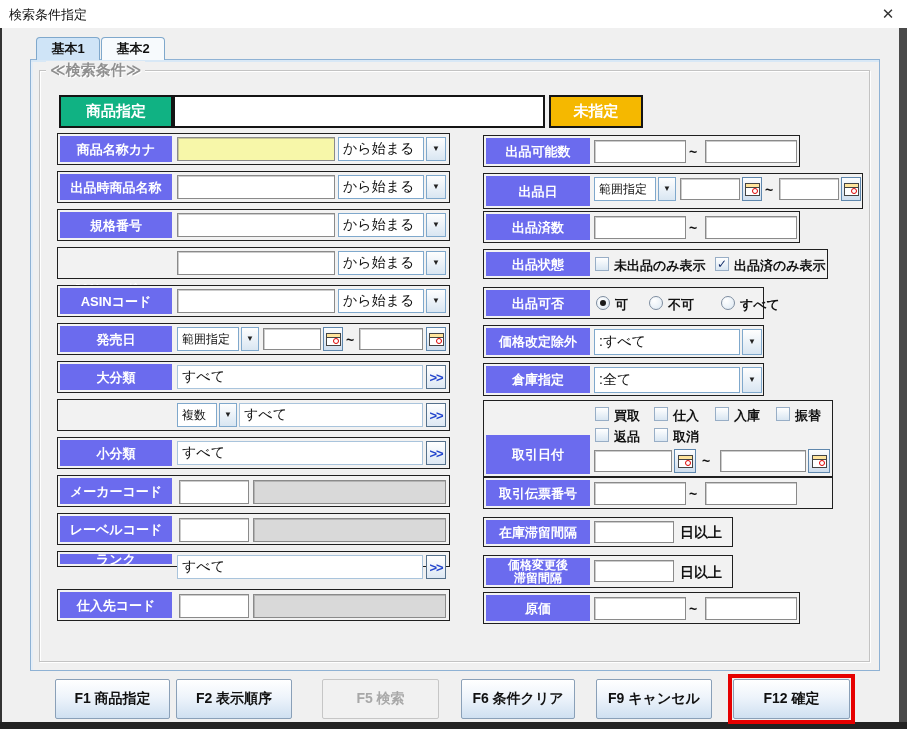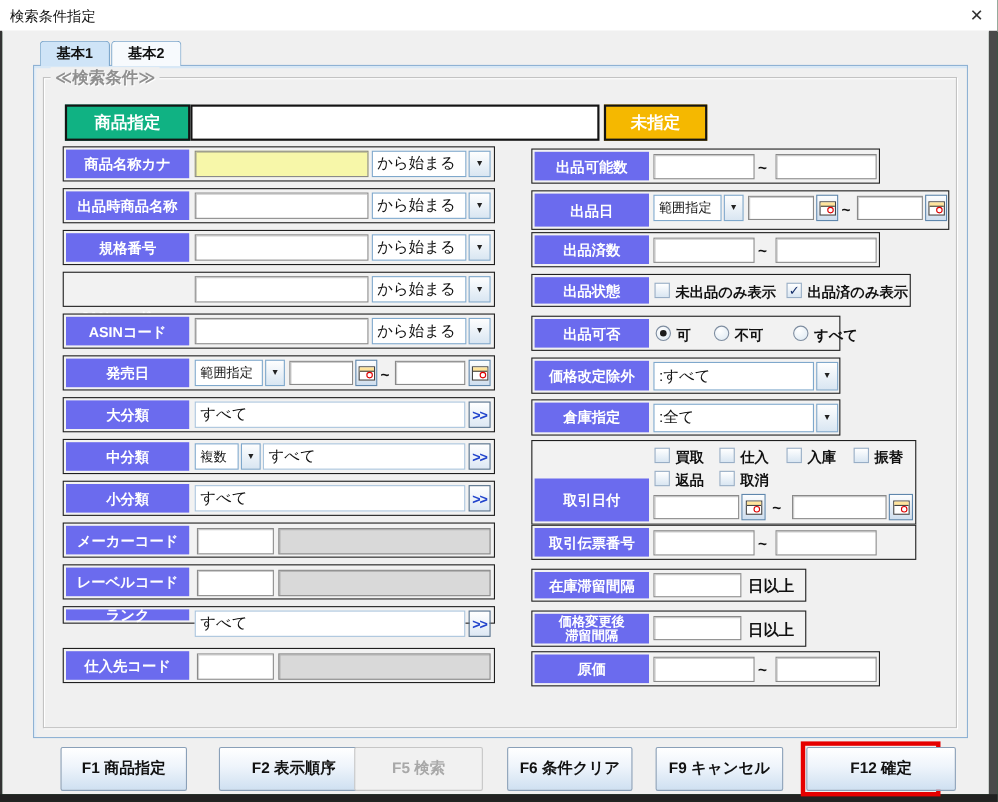--- a/index.html
+++ b/index.html
@@ -1,17 +1,17 @@
 <!DOCTYPE html>
 <html><head>
 <meta charset="utf-8">
 <style>
   html,body{margin:0;padding:0;}
   body{font-family:"Liberation Sans","DejaVu Sans",sans-serif;background:#3a3a3a;}
-  #win{position:relative;width:907px;height:729px;background:#14532d;overflow:hidden;}
+  #win{position:relative;width:907px;height:729px;background:#0369a1;overflow:hidden;}
   .titlebar{position:absolute;left:0;top:0;width:907px;height:28px;background:#ffffff;border-bottom:1px solid #e2e2e2;}
   .titletext{position:absolute;left:9px;top:6px;font-size:13px;color:#111;}
   .closebtn{position:absolute;left:876px;top:3px;width:24px;height:22px;display:flex;align-items:center;justify-content:center;font-size:15px;color:#333;cursor:pointer;}
   .dlgbody{position:absolute;left:2px;top:28px;width:897px;height:694px;background:#f0f0f0;}
   .edge-right{position:absolute;left:899px;top:28px;width:8px;height:701px;background:#4a4a4a;}
   .edge-bottom{position:absolute;left:0px;top:722px;width:907px;height:7px;background:#222;}
   .edge-left{position:absolute;left:0px;top:28px;width:2px;height:694px;background:#333;}
 
   .tab{position:absolute;height:23px;display:flex;align-items:center;justify-content:center;
        font-size:13px;font-weight:bold;color:#111;border:1px solid #7fa8cc;border-bottom:none;
@@ -48,21 +48,21 @@
   .suffix{position:absolute;font-size:14px;font-weight:bold;color:#111;}
   .smallbtn{position:absolute;background:linear-gradient(#ffffff,#d4e2f0);border:1px solid #6c839a;box-sizing:border-box;display:flex;align-items:center;justify-content:center;font-size:13px;font-weight:bold;color:#111;cursor:pointer;}
 
   .prodlabel{position:absolute;left:59px;top:95px;width:114px;height:33px;background:#10b283;border:2px solid #141414;box-sizing:border-box;display:flex;align-items:center;justify-content:center;color:#fff;font-size:15px;font-weight:bold;}
   .prodinput{position:absolute;left:173px;top:95px;width:372px;height:33px;background:#fff;border:2px solid #141414;box-sizing:border-box;font-size:14px;padding:0 4px;outline:none;}
   .unspec{position:absolute;left:549px;top:95px;width:94px;height:33px;background:#f5b800;border:2px solid #141414;box-sizing:border-box;display:flex;align-items:center;justify-content:center;color:#fff;font-size:15px;font-weight:bold;cursor:pointer;}
 
   .fbtn{position:absolute;top:679px;height:40px;background:linear-gradient(#ffffff,#eef4fb 45%,#cfe0f1);border:1px solid #8aa0b8;border-radius:2px;box-sizing:border-box;display:flex;align-items:center;justify-content:center;font-size:14px;font-weight:bold;color:#111;cursor:pointer;}
   .fbtn.disabled{background:#f1f1f1;color:#a8a8a8;border-color:#c6c6c6;cursor:default;}
   .f12wrap{position:absolute;left:728px;top:674px;width:127px;height:50px;border:4px solid #e60000;box-sizing:border-box;z-index:5;}
-  .f12wrap .fbtn{left:1px;top:1px;width:136px;height:40px;position:absolute;}
+  .f12wrap .fbtn{left:1px;top:1px;width:117px;height:40px;position:absolute;}
 </style>
 </head>
 <body>
 
 <div id="win">
   <div class="titlebar">
     <div class="titletext">検索条件指定</div>
     <div class="closebtn">
         <span>✕</span>
       </div>
@@ -148,21 +148,20 @@
       </div>
   </div>
 
   <div class="row" style="left:57px;top:361px;width:393px;height:32px;">
     <div class="lbl" style="width:112px;">大分類</div>
     <div class="flatfield" style="left:119px;top:3px;width:246px;height:24px;">すべて</div>
     <div class="morebtn" style="left:368px;top:3px;width:20px;height:24px;">&gt;&gt;</div>
   </div>
 
   <div class="row" style="left:57px;top:399px;width:393px;height:32px;">
-    <div class="lbl" style="width:112px;">中分類</div>
     <div class="combofield" style="left:119px;top:3px;width:40px;height:24px;font-size:12px;">複数</div>
     <div class="arrowbtn" style="left:161px;top:3px;width:18px;height:24px;">
         <span class="dicon">▼</span>
       </div>
     <div class="flatfield" style="left:181px;top:3px;width:184px;height:24px;">すべて</div>
     <div class="morebtn" style="left:368px;top:3px;width:20px;height:24px;">&gt;&gt;</div>
   </div>
 
   <div class="row" style="left:57px;top:437px;width:393px;height:32px;">
     <div class="lbl" style="width:112px;">小分類</div>
@@ -310,20 +309,20 @@
   </div>
 
   <div class="row" style="left:483px;top:592px;width:317px;height:32px;">
     <div class="lbl" style="width:104px;">原価</div>
     <input class="inp" style="left: 110px; top: 4px; width: 92px; height: 23px;">
     <span class="tilde" style="left:205px;top:8px;">~</span>
     <input class="inp" style="left: 221px; top: 4px; width: 92px; height: 23px;">
   </div>
 
   <div class="fbtn" style="left:55px;width:115px;">F1 商品指定</div>
-  <div class="fbtn" style="left:199px;width:136px;">F2 表示順序</div>
+  <div class="fbtn" style="left:176px;width:116px;">F2 表示順序</div>
   <div class="fbtn disabled" style="left:322px;width:117px;">F5 検索</div>
   <div class="fbtn" style="left:461px;width:114px;">F6 条件クリア</div>
   <div class="fbtn" style="left:596px;width:116px;">F9 キャンセル</div>
   <div class="f12wrap">
     <div class="fbtn">F12 確定</div>
   </div>
 </div>
 
 </body></html>

